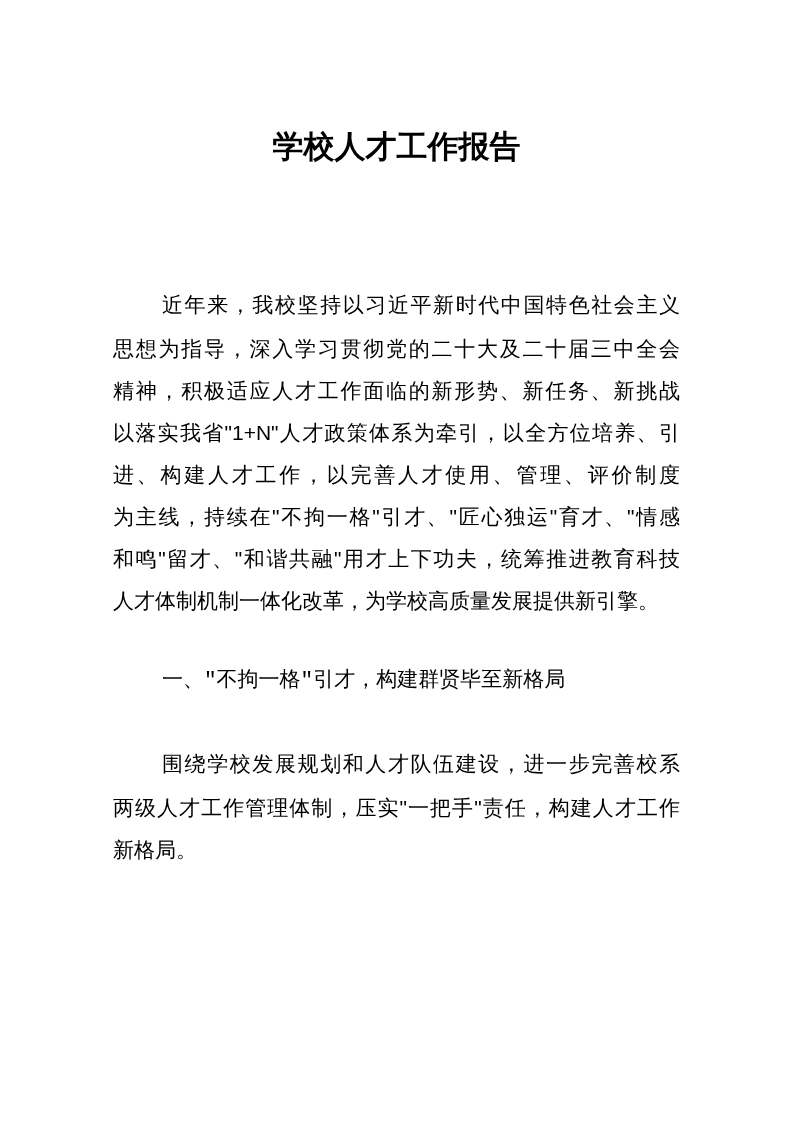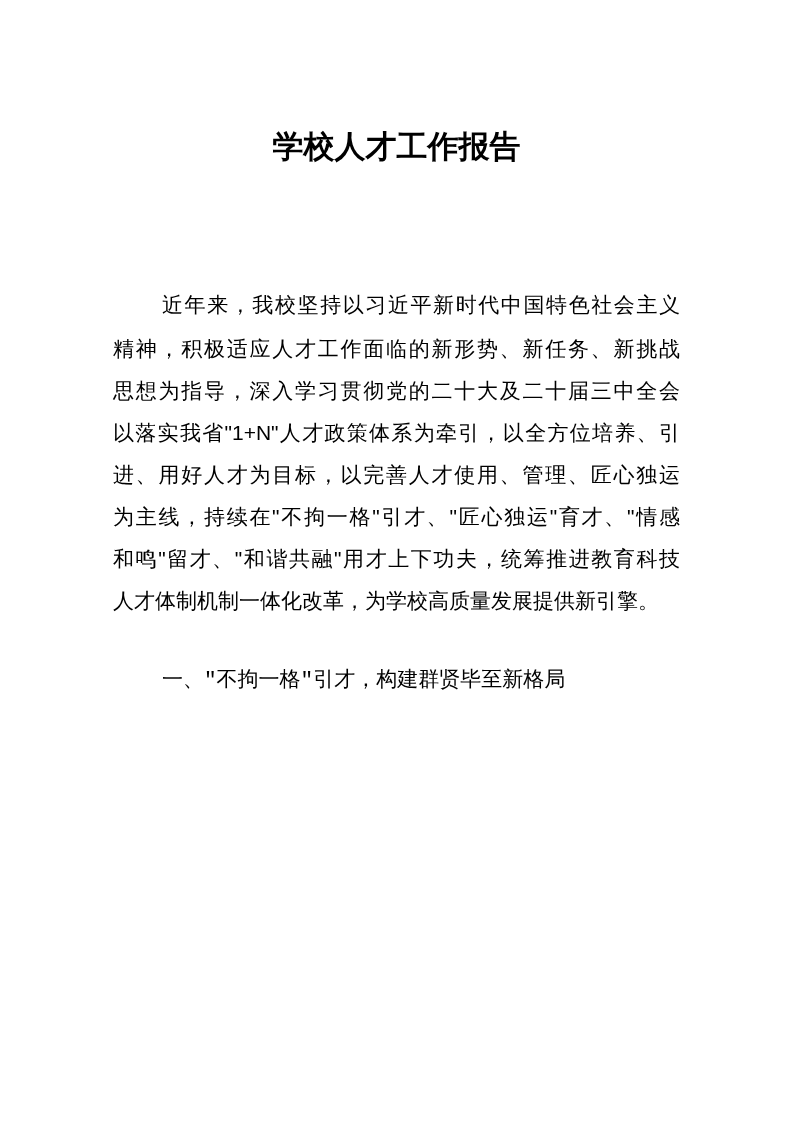--- a/index.html
+++ b/index.html
@@ -56,25 +56,30 @@
   }
 </style>
 </head>
 <body>
 
 <div class="page">
   <h1 class="doc-title">学校人才工作报告</h1>
   <div class="doc-blocks">
       <div class="block paragraph">
         <div class="line first-line">近年来，我校坚持以习近平新时代中国特色社会主义</div>
+        <div class="line">思想为指导，深入学习贯彻党的二十大及二十届三中全会</div>
         <div class="line">精神，积极适应人才工作面临的新形势、新任务、新挑战</div>
-        <div class="line">思想为指导，深入学习贯彻党的二十大及二十届三中全会</div>
         <div class="line">以落实我省"1+N"人才政策体系为牵引，以全方位培养、引</div>
-        <div class="line">进、用好人才为目标，以完善人才使用、管理、匠心独运</div>
+        <div class="line">进、构建人才工作，以完善人才使用、管理、评价制度</div>
         <div class="line">为主线，持续在"不拘一格"引才、"匠心独运"育才、"情感</div>
         <div class="line">和鸣"留才、"和谐共融"用才上下功夫，统筹推进教育科技</div>
         <div class="line para-end">人才体制机制一体化改革，为学校高质量发展提供新引擎。</div>
       </div>
       <div class="block heading">
         <div class="line first-line para-end">一、"不拘一格"引才，构建群贤毕至新格局</div>
       </div>
+      <div class="block paragraph">
+        <div class="line first-line">围绕学校发展规划和人才队伍建设，进一步完善校系</div>
+        <div class="line">两级人才工作管理体制，压实"一把手"责任，构建人才工作</div>
+        <div class="line para-end">新格局。</div>
+      </div>
     </div>
 </div>
 
 </body></html>

